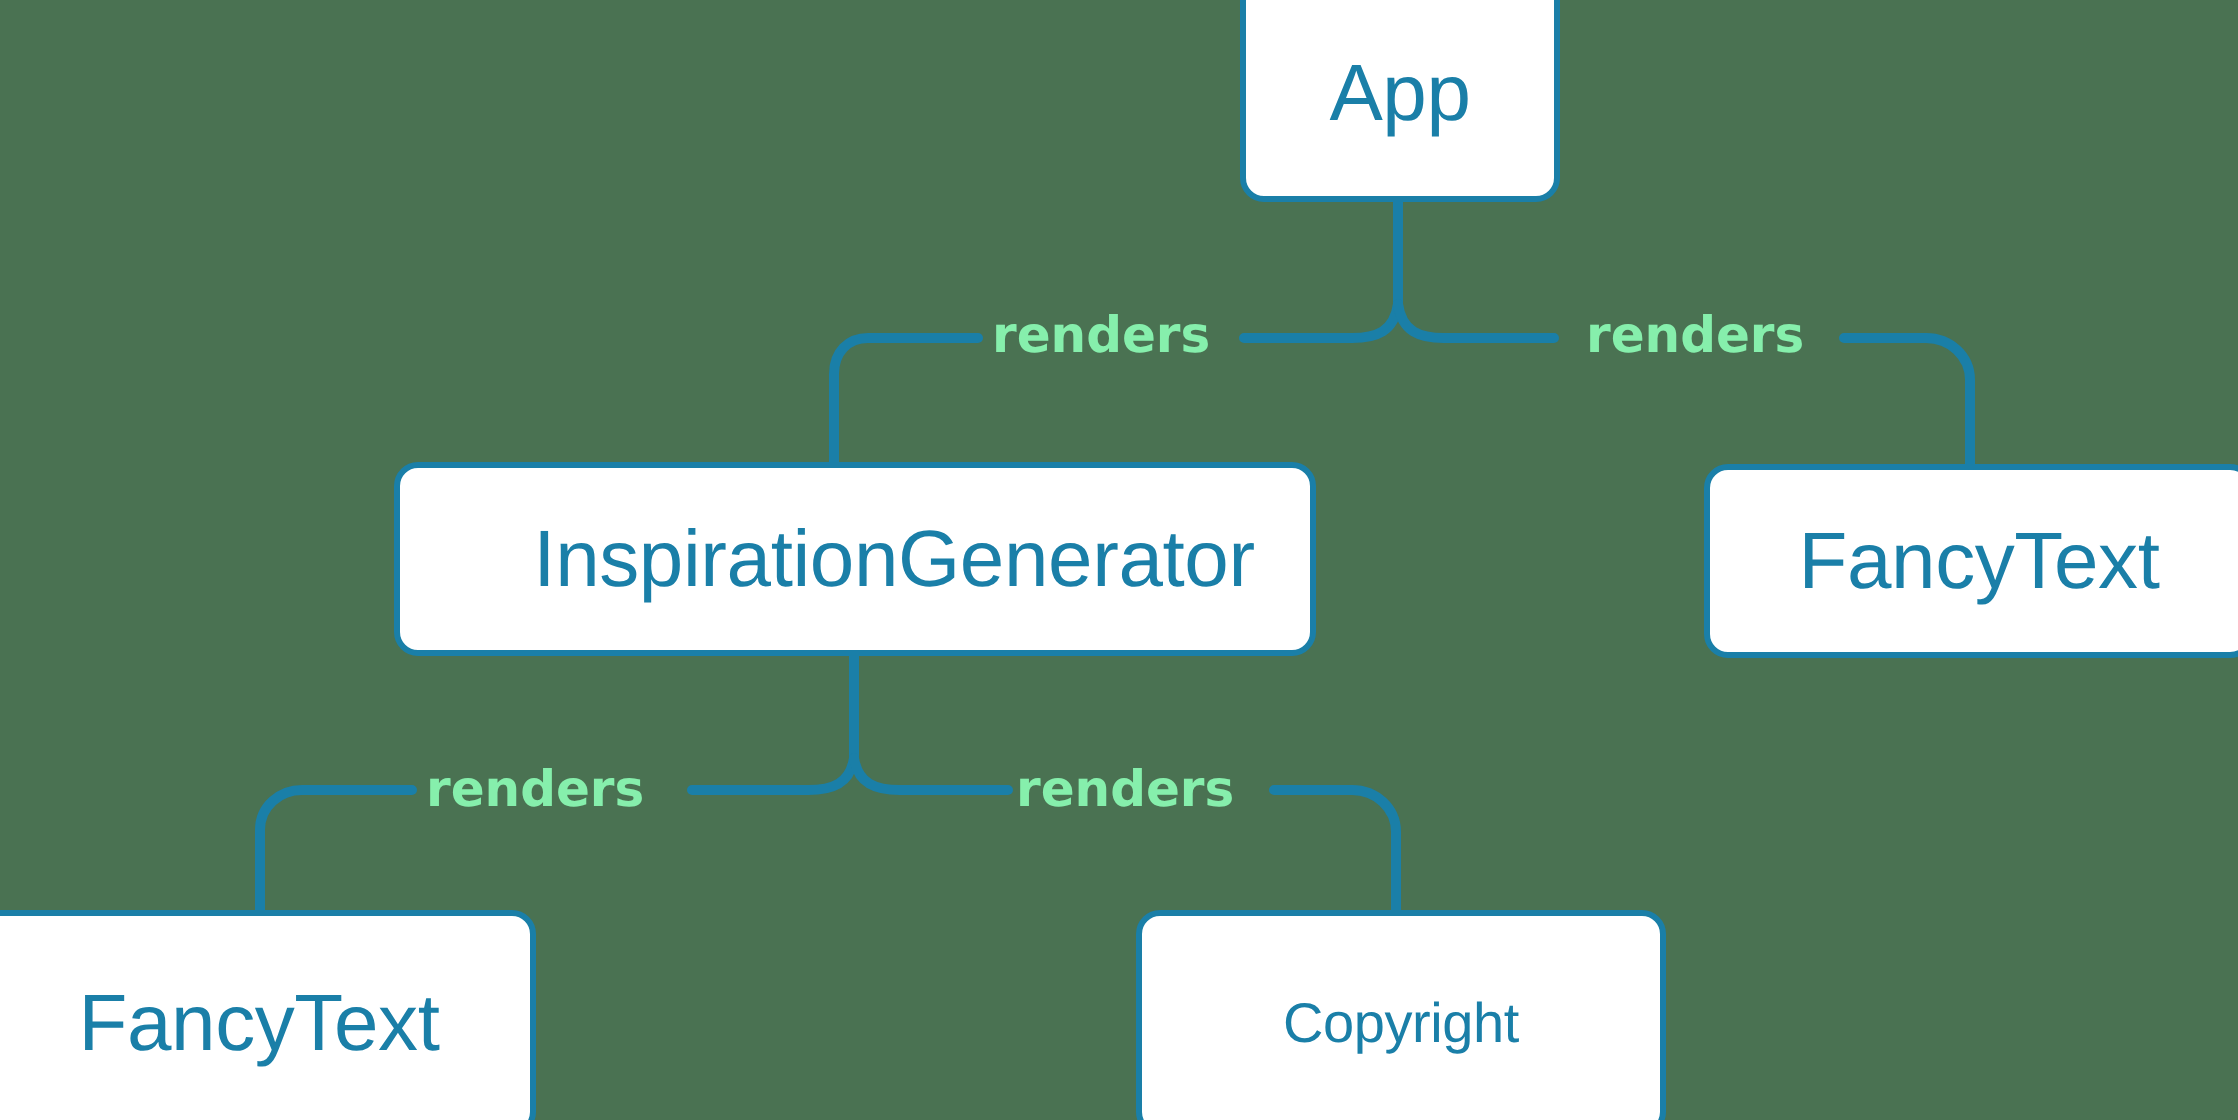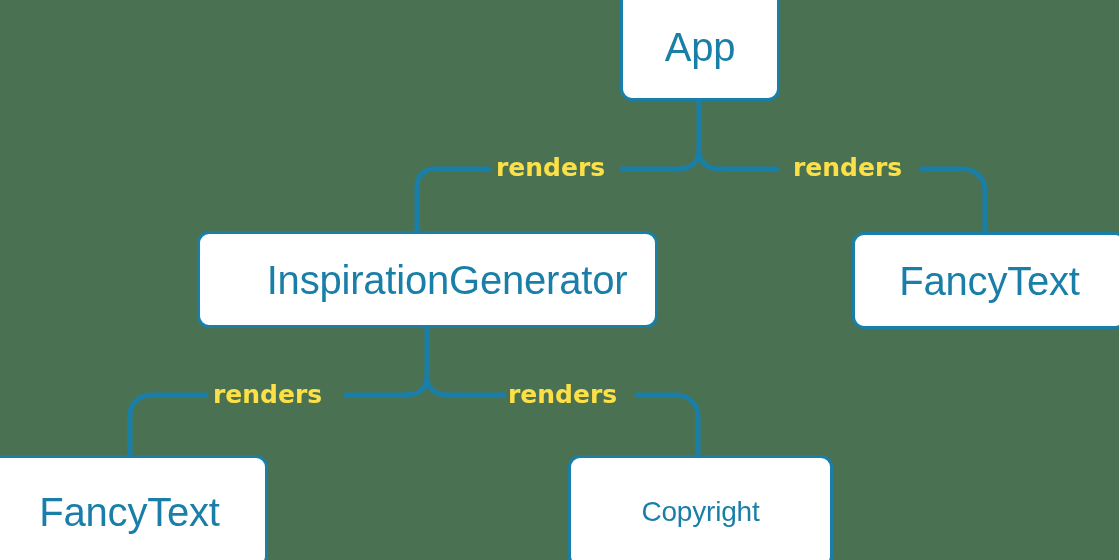--- a/index.html
+++ b/index.html
@@ -93,21 +93,21 @@
   #node-copyright {
     left: 568px;
     top: 455px;
     width: 265px;
     height: 113px;
   }
   #node-copyright .node-label { font-size: 28px; }
 
   .edge-label {
     position: absolute;
-    color: #fde047;
+    color: #86efac;
     font-family: "DejaVu Sans", sans-serif;
     font-weight: 700;
     font-size: 25px;
     line-height: 1;
     letter-spacing: 0px;
     white-space: nowrap;
     z-index: 3;
     text-align: center;
   }
   #edge-label-app-inspiration { left: 496px; top: 155px; }

